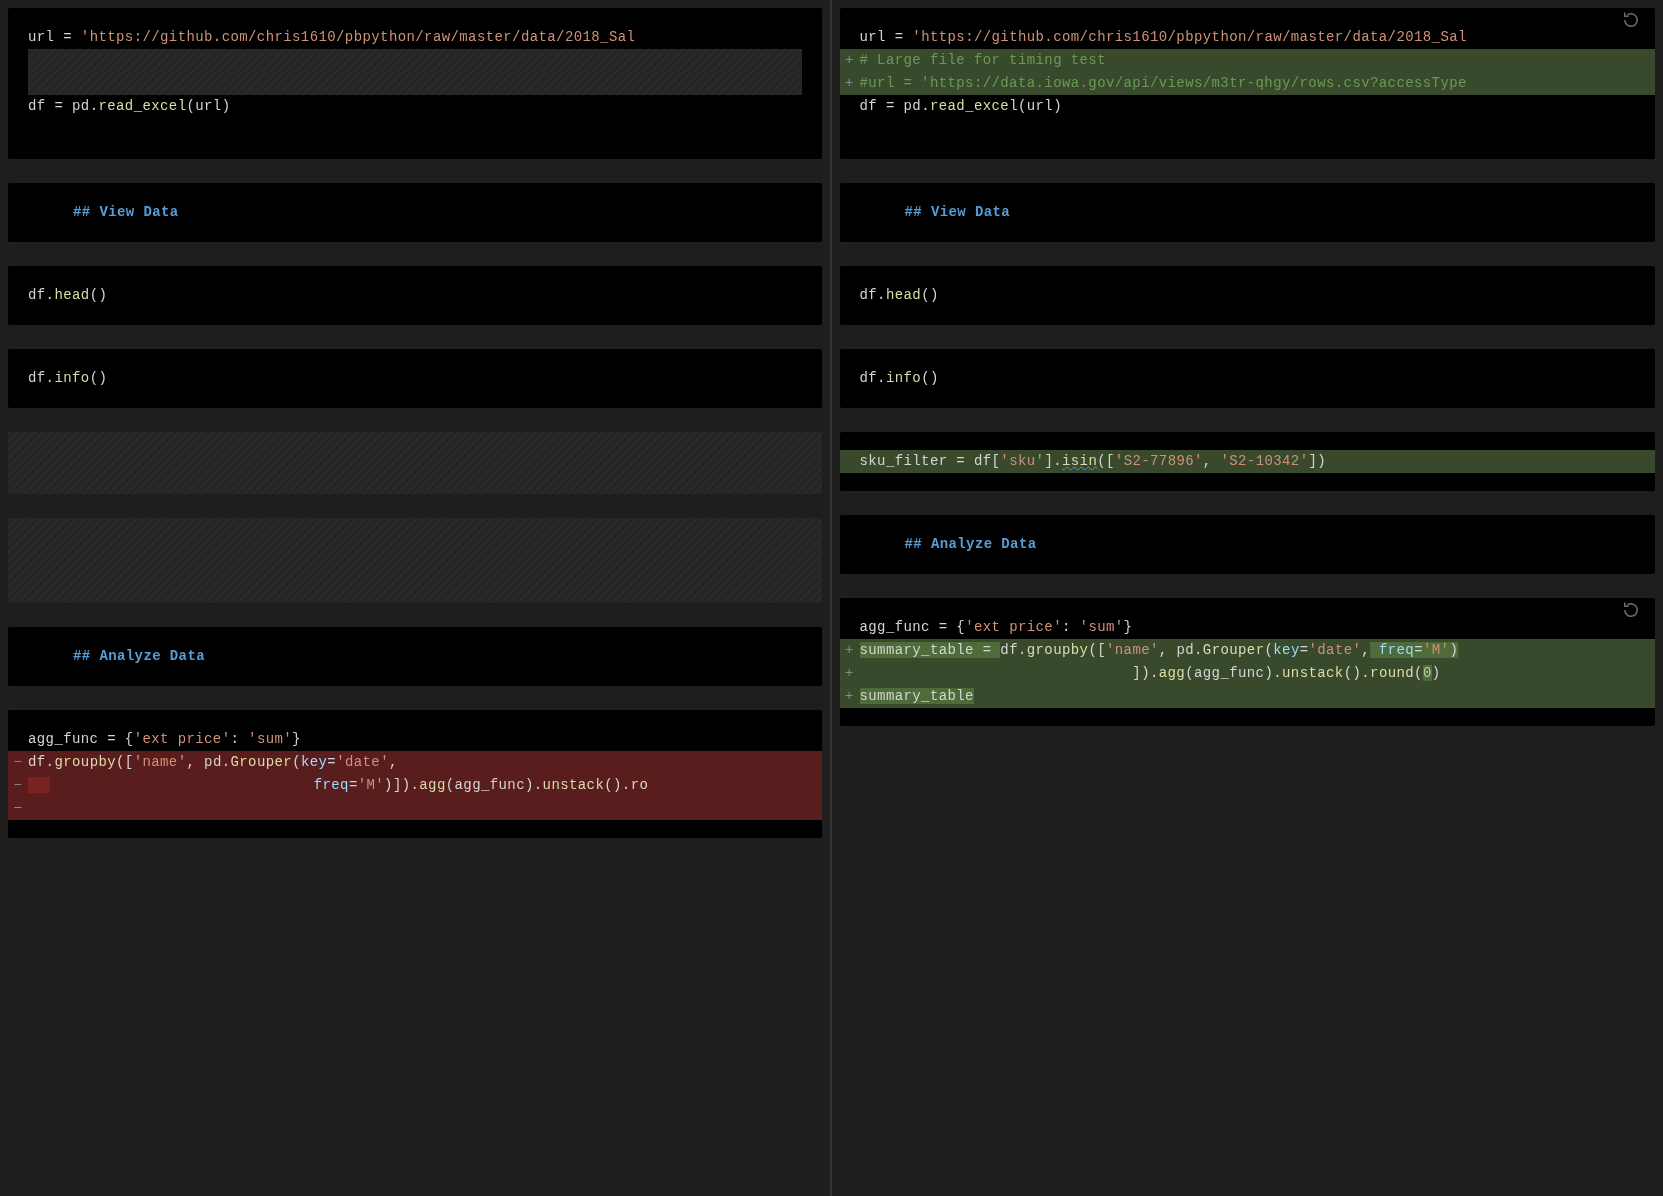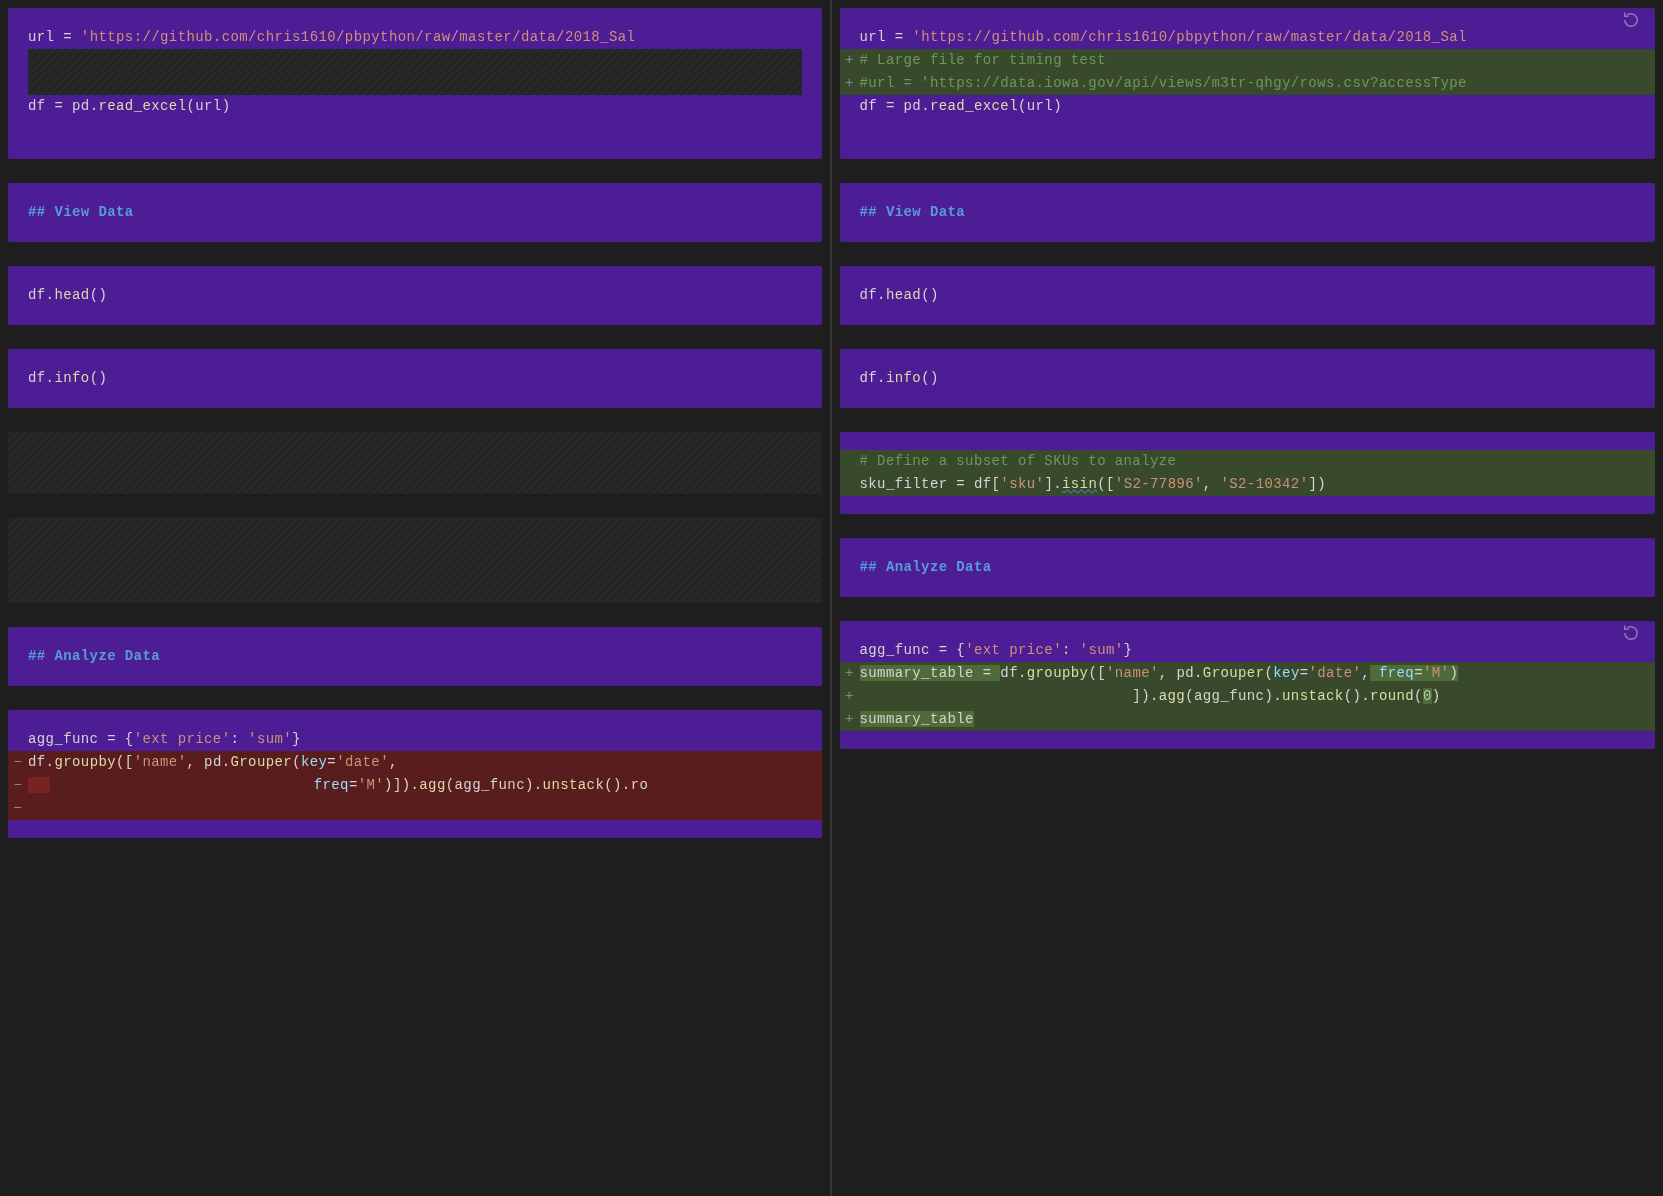--- a/index.html
+++ b/index.html
@@ -18,21 +18,21 @@
   height: 100%;
 }
 .pane {
   width: 50%;
   display: flex;
   flex-direction: column;
   position: relative;
 }
 .pane-left { border-right: 2px solid #353535; }
 .cell {
-  background: #4c1d95;
+  background: #000000;
   margin: 0 8px 24px 8px;
   padding: 18px 20px;
   position: relative;
   border-radius: 2px;
 }
 .cell-first { margin-top: 8px; }
 .line { white-space: pre; line-height: 23px; letter-spacing: 0.4px; }
 .hatched {
   background-image: repeating-linear-gradient(
     135deg,
@@ -75,21 +75,21 @@
 .cell-with-diff .line { padding-left: 20px; padding-right: 20px; }
 .cell-with-diff .added-line,
 .cell-with-diff .removed-line { padding-left: 20px; padding-right: 20px; }
 
 
 .c-var { color: #d4d4d4; }
 .c-op { color: #d4d4d4; }
 .c-str { color: #ce9178; }
 .c-paren { color: #d4d4d4; }
 .c-comment { color: #6a9955; margin-top: 11px; }
-.c-heading { color: #569cd6; font-weight: bold; }
+.c-heading { color: #569cd6; font-weight: bold; margin-left: 45px; }
 .c-key { color: #9cdcfe; }
 .c-num { color: #b5cea8; }
 .c-call { color: #dcdcaa; }
 
 .revert-icon {
   position: absolute;
   top: 2px;
   right: 14px;
   width: 20px;
   height: 20px;
@@ -154,21 +154,20 @@
       <div class="cell">
         <div class="line"><span class="c-heading">## View Data</span></div>
       </div>
       <div class="cell">
         <div class="line"><span class="c-var">df</span><span class="c-op">.</span><span class="c-call">head</span><span class="c-paren">()</span></div>
       </div>
       <div class="cell">
         <div class="line"><span class="c-var">df</span><span class="c-op">.</span><span class="c-call">info</span><span class="c-paren">()</span></div>
       </div>
       <div class="cell cell-with-diff">
-        <div class="line added-line"><span class="c-comment"># Define a subset of SKUs to analyze</span></div>
         <div class="line added-line"><span class="c-var">sku_filter </span><span class="c-op">= </span><span class="c-var">df</span><span class="c-paren">[</span><span class="c-str">'sku'</span><span class="c-paren">]</span><span class="c-op">.</span><span class="c-call wavy-underline">isin</span><span class="c-paren">([</span><span class="c-str">'S2-77896'</span><span class="c-op">, </span><span class="c-str">'S2-10342'</span><span class="c-paren">])</span></div>
       </div>
       <div class="cell">
         <div class="line"><span class="c-heading">## Analyze Data</span></div>
       </div>
       <div class="cell cell-with-diff">
         <div class="revert-icon"><svg viewBox="0 0 16 16" fill="none" stroke="#c5c5c5" stroke-width="1.2">
             <path d="M3 8a5 5 0 1 0 2-4"></path>
             <path d="M3 2v3h3"></path>
           </svg></div>

